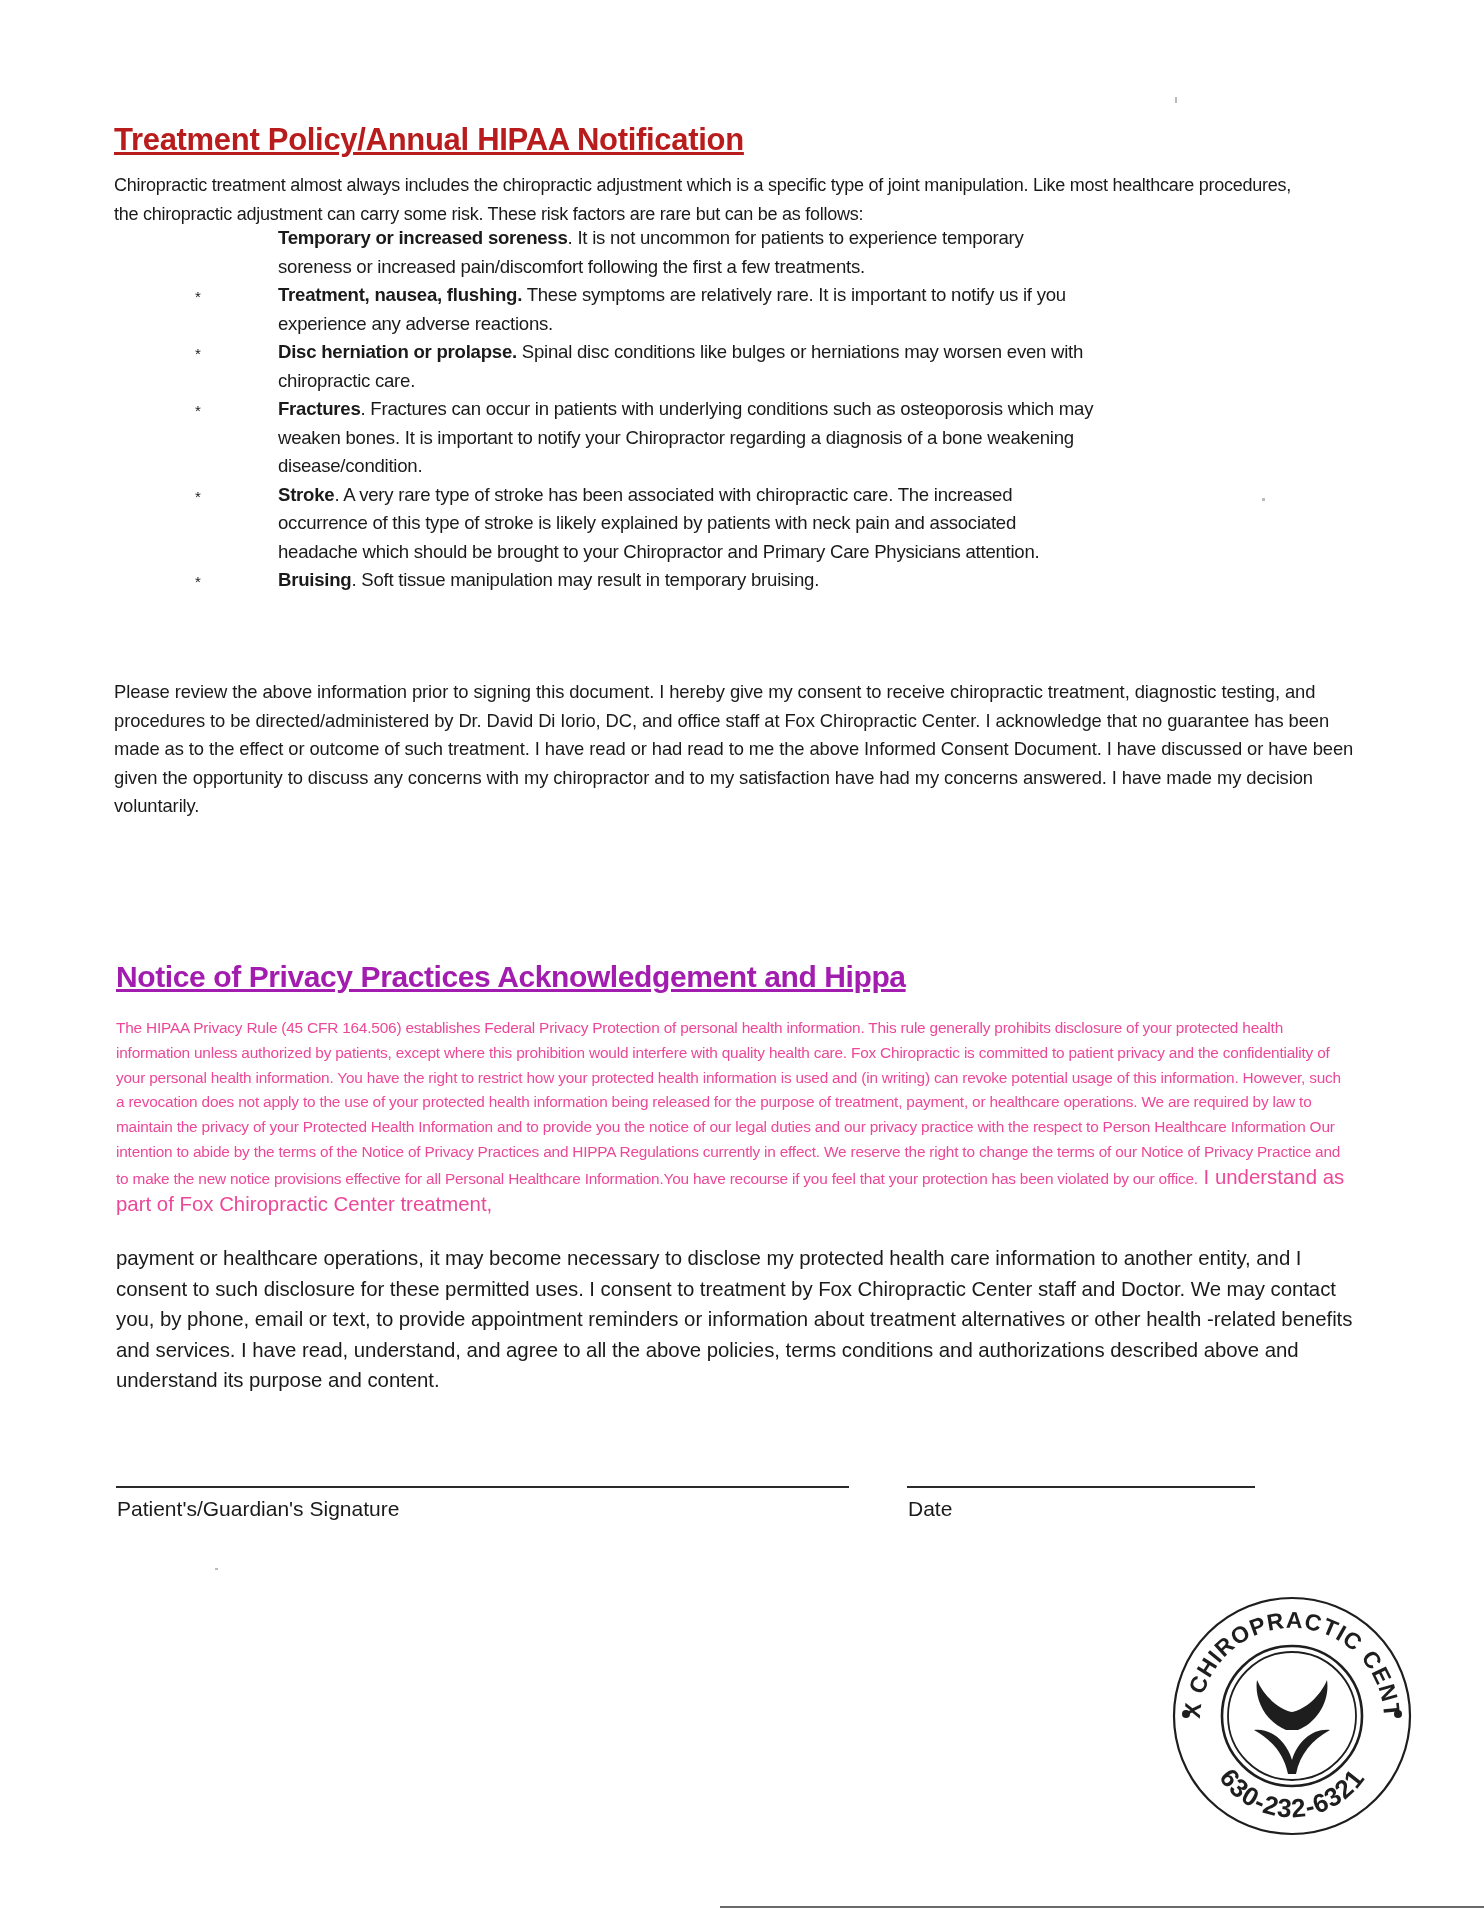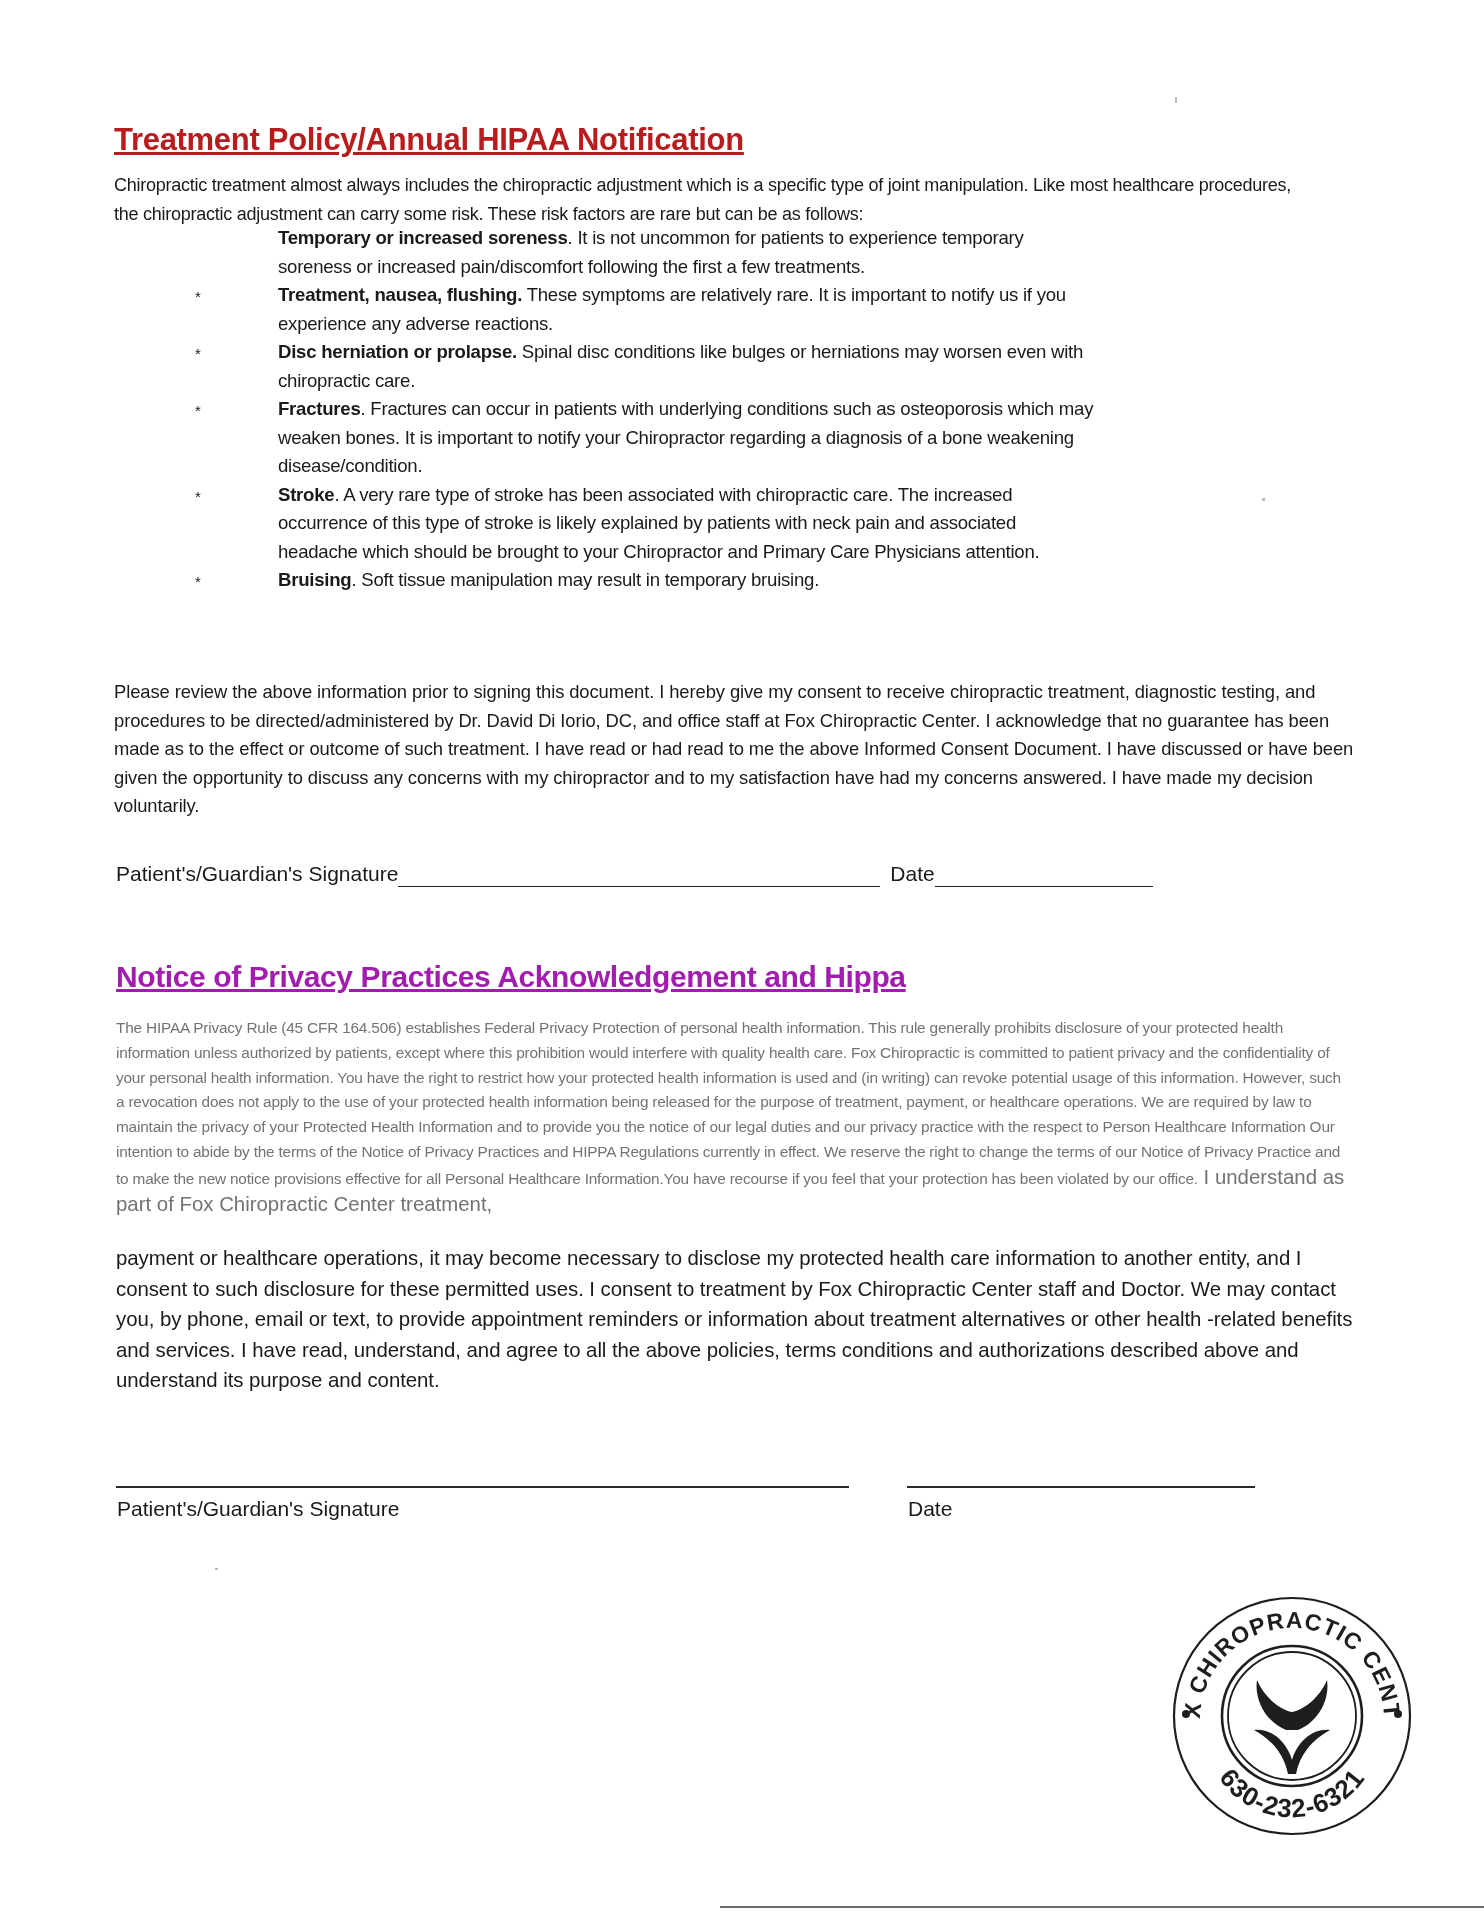--- a/index.html
+++ b/index.html
@@ -44,21 +44,21 @@
     .sig1 .datelbl { margin-left: 10px; }
     .sig1 .dateline { width: 218px; }
 
     .title2 {
       position: absolute; left: 116px; top: 960px;
       font-size: 30px; font-weight: bold; text-decoration: underline;
       letter-spacing: -0.4px; color: #a21caf; text-align: center;
     }
     .privacy-small {
       position: absolute; left: 116px; top: 1016px; width: 1230px;
-      font-size: 15.4px; line-height: 24.8px; letter-spacing: -0.2px; color: #737373;
+      font-size: 15.4px; line-height: 24.8px; letter-spacing: -0.2px; color: #ec4899;
     }
     .privacy-small .big { font-size: 20.4px; letter-spacing: 0; }
     .privacy-large {
       position: absolute; left: 116px; top: 1243px; width: 1240px;
       font-size: 20.4px; line-height: 30.5px; letter-spacing: -0.05px;
     }
 
     .sig2-line { position: absolute; top: 1486px; height: 0; border-top: 2px solid #2a2a2a; }
     .sig2-sig { left: 116px; width: 733px; }
     .sig2-date { left: 907px; width: 348px; }
@@ -104,23 +104,20 @@
       <b>Stroke</b><span>.  A very rare type of stroke has been associated with chiropractic care. The increased occurrence of this type of stroke is likely explained by patients with neck pain and associated headache which should be brought to your Chiropractor and Primary Care Physicians attention.</span>
     </div>
     <div class="risk-item">
       <span class="bullet">*</span>
       <b>Bruising</b><span>.  Soft tissue manipulation may result in temporary bruising.</span>
     </div>
   </div>
 
   <div class="consent">Please review the above information prior to signing this document. I hereby give my consent to receive chiropractic treatment, diagnostic testing, and procedures to be directed/administered by Dr. David Di Iorio, DC, and office staff at Fox Chiropractic Center.  I acknowledge that no guarantee has been made as to the effect or outcome of such treatment.  I have read or had read to me the above Informed Consent Document.  I have discussed or have been given the opportunity to discuss any concerns with my chiropractor and to my satisfaction have had my concerns answered.  I have made my decision voluntarily.</div>
 
-  <div class="sig1">
-    <span class="lbl">Patient's/Guardian's Signature</span><input class="line-field sigline" type="text" value="" style=""><span class="datelbl">Date</span><input class="line-field dateline" type="text" value="" style="">
-  </div>
 
   <div class="title2">Notice of Privacy Practices Acknowledgement and Hippa</div>
   <div class="privacy-small">
     <span>The HIPAA Privacy Rule (45 CFR 164.506) establishes Federal Privacy Protection of personal health information.  This rule generally prohibits disclosure of your protected health information unless authorized by patients, except where this prohibition would interfere with quality health care.  Fox Chiropractic is committed to patient privacy and the confidentiality of your personal health information.  You have the right to restrict how your protected health information is used and (in writing) can revoke potential usage of this information.  However, such a revocation does not apply to the use of your protected health information being released for the purpose of treatment, payment, or healthcare operations.   We are required by law to maintain the privacy of your Protected Health Information and to provide you the notice of our legal duties and our privacy practice with the respect to Person Healthcare Information  Our intention to abide by the terms of the Notice of Privacy Practices and HIPPA Regulations currently in effect.  We reserve the right to change the terms of our Notice of Privacy Practice and to make the new notice provisions effective for all Personal Healthcare Information.You have recourse if you feel that your protection has been violated by our office.</span><span class="big"> I understand as part of Fox Chiropractic Center treatment,</span>
   </div>
   <div class="privacy-large">payment or healthcare operations, it may become necessary to disclose my protected health care information to another entity, and I consent to such disclosure for these permitted uses. I consent to treatment by Fox Chiropractic Center staff and Doctor. We may contact you, by phone, email or text, to provide appointment reminders or information about treatment alternatives or other health -related benefits and services. I have read, understand, and agree to all the above policies, terms conditions and authorizations described above and understand its purpose and content.</div>
 
   <input class="sig2-field s" type="text" value="" style="">
   <input class="sig2-field d" type="text" value="" style="">
   <div class="sig2-line sig2-sig"></div>

